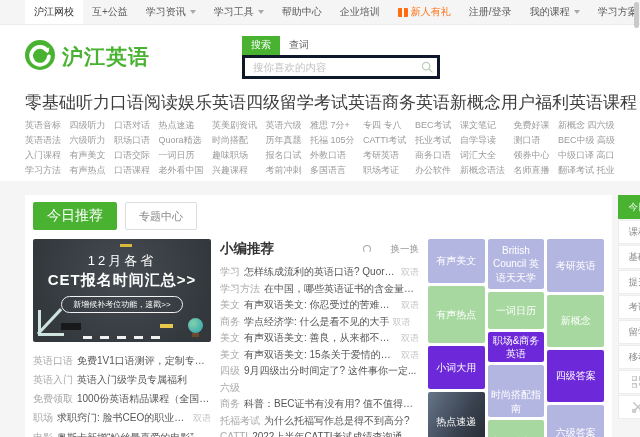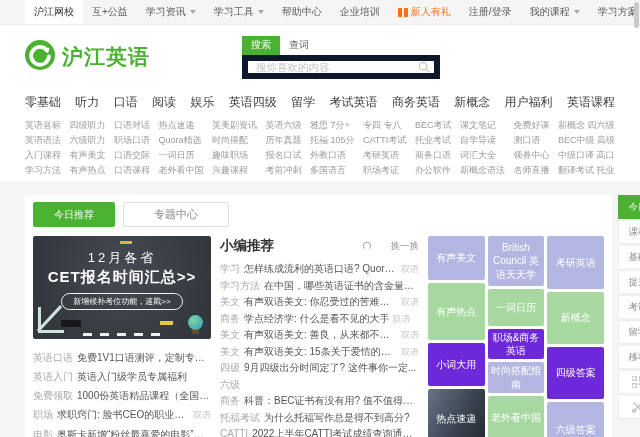--- a/index.html
+++ b/index.html
@@ -23,43 +23,43 @@
   .tb-item.has-caret .caret-icon { display:inline-block; }
 
   
   .header { height:64px; background:#fff; display:flex; align-items:center; padding:0 25px; }
   .logo { display:flex; align-items:center; gap:7px; cursor:pointer; }
   .logo-text { font-size:21px; font-weight:700; color:#49b231; letter-spacing:1px; }
   .search { margin-left:92px; width:198px; }
   .search-tabs { display:flex; font-size:10px; }
   .stab { padding:2px 9px 3px; color:#666; cursor:pointer; }
   .stab.active { background:#49b231; color:#fff; }
-  .search-box { border:6px solid #0f172a; height:24px; display:flex; align-items:center; background:#fff; }
+  .search-box { border:3px solid #0f172a; height:24px; display:flex; align-items:center; background:#fff; }
   .search-box input { border:none; outline:none; flex:1; font-size:10.5px; padding:0 8px; color:#333; min-width:0; background:transparent; }
   .search-box input::placeholder { color:#c3c3c3; }
   .search-icon { width:20px; display:flex; align-items:center; justify-content:center; cursor:pointer; }
 
   
   .mainnav { height:26px; background:#fff; display:flex; justify-content:space-between;
              align-items:center; padding:0 25px; }
-  .nav-item { font-size:12px; color:#3c3c3c; text-decoration:none; cursor:pointer; white-space:nowrap; }
+  .nav-item { font-size:17px; color:#3c3c3c; text-decoration:none; cursor:pointer; white-space:nowrap; }
   .subnav { background:#fff; display:flex; justify-content:space-between; padding:3px 25px 6px; height:66px; }
   .subnav-col { display:flex; flex-direction:column; }
   .subnav-link { font-size:9px; color:#9b9b9b; line-height:15px; text-decoration:none;
                  cursor:pointer; white-space:nowrap; }
 
   
   .main { height:256px; background:#f5f5f5; position:relative; }
   .content { position:absolute; left:25px; top:14px; width:587px; height:242px;
              background:#fff; padding:7px 8px 0; }
   .section-tabs { display:flex; gap:8px; margin-bottom:9px; }
-  .btn-today { background:#49b231; color:#fff; border:1px solid #49b231; font-size:10px;
-               padding:4px 20px; border-radius:2px; cursor:pointer; font-family:inherit; }
+  .btn-today { background:#49b231; color:#fff; border:1px solid #49b231; font-size:14px;
+               padding:4px 13px; border-radius:2px; cursor:pointer; font-family:inherit; }
   .btn-topics { background:#fff; color:#888; border:1px solid #ddd; font-size:11px;
-                padding:4px 30px; border-radius:2px; cursor:pointer; font-family:inherit; }
+                padding:4px 13px; border-radius:2px; cursor:pointer; font-family:inherit; }
   .cols { display:flex; gap:9px; }
   .col-left { width:178px; flex:none; }
   .col-mid  { width:199px; flex:none; }
   .col-right{ flex:1; display:flex; gap:3px; }
 
   
   .banner { width:178px; height:103px; background:radial-gradient(circle at 50% 35%, #454b51, #33383d 80%);
             border-radius:2px; position:relative; overflow:hidden; text-align:center; color:#fff; cursor:pointer; }
   .banner-line1 { margin-top:13px; font-size:13px; font-weight:400; letter-spacing:3px; }
   .banner-line2 { font-size:15px; font-weight:700; letter-spacing:1px; margin-top:1px; }
@@ -447,21 +447,21 @@
 
           <div class="tag-block purple" style="height: 50px;">
                 <span class="tag-label">British Council 英语天天学</span>
               </div>
               <div class="tag-block green" style="height: 37px;">
                 <span class="tag-label">一词日历</span>
               </div>
               <div class="tag-block blue" style="height: 30px;">
                 <span class="tag-label">职场&amp;商务英语</span>
               </div>
-              <div class="tag-block purple" style="height: 31px;">
+              <div class="tag-block purple" style="height: 52px; align-items: flex-end;">
                 <span class="tag-label">时尚搭配指南</span>
               </div>
               <div class="tag-block green" style="height: 44px;">
                 <span class="tag-label">老外看中国</span>
               </div>
             </div>
           <div class="tag-col">
 
           <div class="tag-block purple" style="height: 53px;">
                 <span class="tag-label">考研英语</span>

